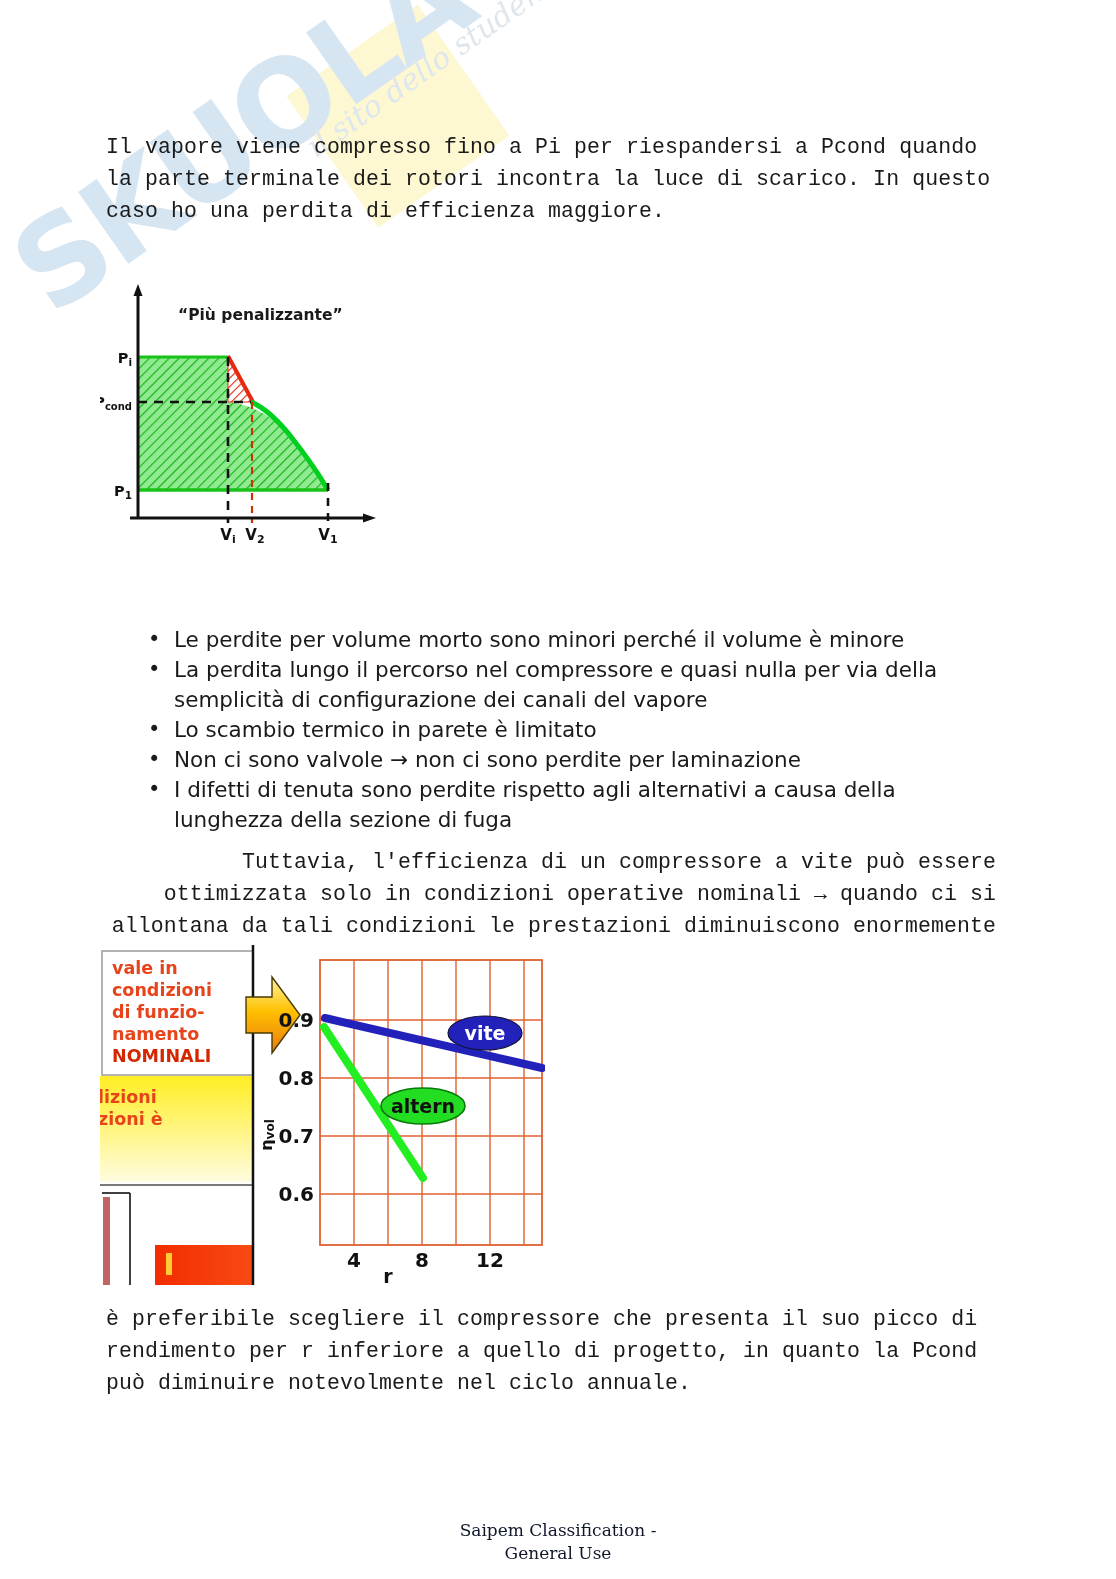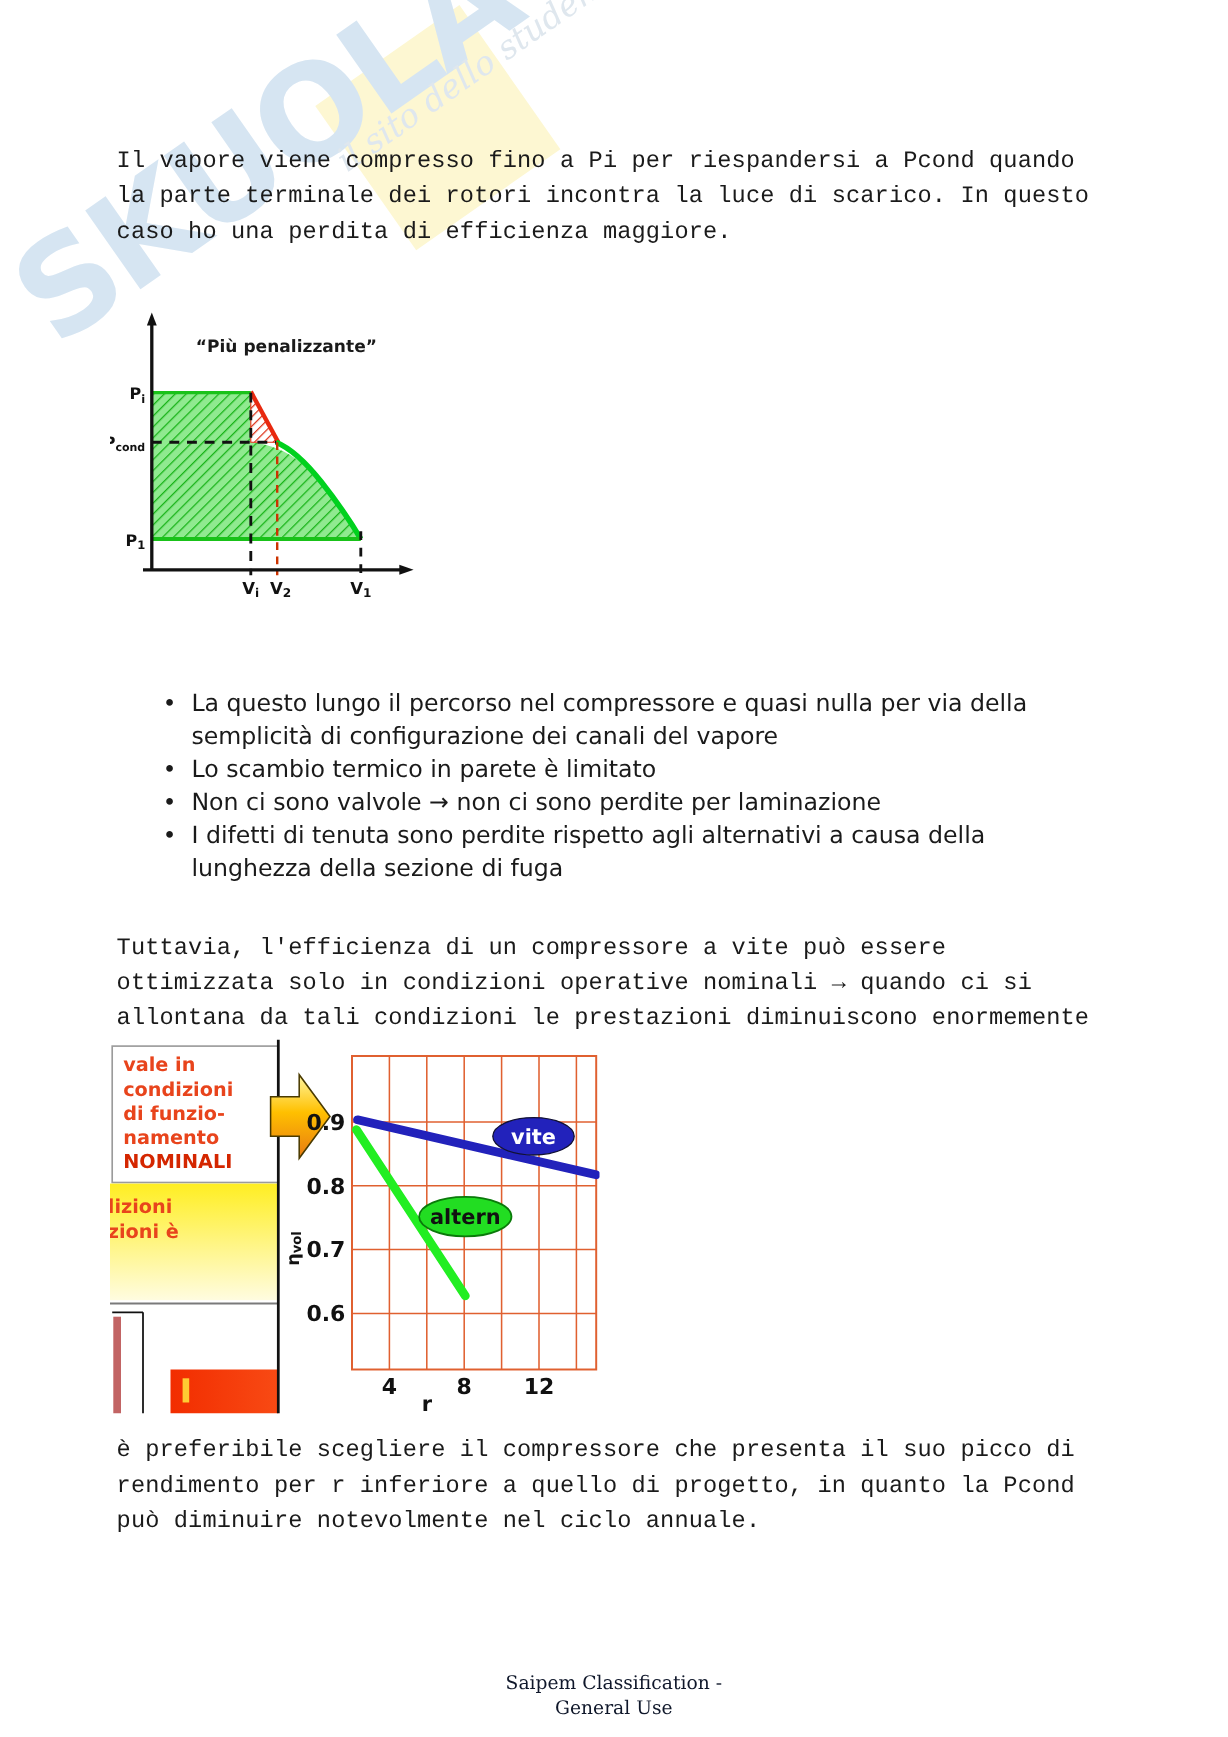--- a/index.html
+++ b/index.html
@@ -177,27 +177,28 @@
     <text x="32" y="129" text-anchor="end" font-family="DejaVu Sans, sans-serif" font-size="14.5" font-weight="bold" fill="#111111">P<tspan font-size="10" dy="3">cond</tspan></text>
     <text x="32" y="218" text-anchor="end" font-family="DejaVu Sans, sans-serif" font-size="14.5" font-weight="bold" fill="#111111">P<tspan font-size="10.5" dy="3">1</tspan></text>
 
     <text x="128" y="262" text-anchor="middle" font-family="DejaVu Sans, sans-serif" font-size="15" font-weight="bold" fill="#111111">V<tspan font-size="11" dy="3">i</tspan></text>
     <text x="155" y="262" text-anchor="middle" font-family="DejaVu Sans, sans-serif" font-size="15" font-weight="bold" fill="#111111">V<tspan font-size="11" dy="3">2</tspan></text>
     <text x="228" y="262" text-anchor="middle" font-family="DejaVu Sans, sans-serif" font-size="15" font-weight="bold" fill="#111111">V<tspan font-size="11" dy="3">1</tspan></text>
   </svg>
 
 
   <ul class="bullets" style="left:136px; top:625px; width:860px;">
-    <li><span>La questo lungo il percorso nel compressore e quasi nulla per via della semplicità di configurazione dei canali del vapore</span></li>
+    <li><span>Le perdite per volume morto sono minori perché il volume è minore</span></li>
+    <li><span>La perdita lungo il percorso nel compressore e quasi nulla per via della semplicità di configurazione dei canali del vapore</span></li>
     <li><span>Lo scambio termico in parete è limitato</span></li>
     <li><span>Non ci sono valvole → non ci sono perdite per laminazione</span></li>
     <li><span>I difetti di tenuta sono perdite rispetto agli alternativi a causa della lunghezza della sezione di fuga</span></li>
   </ul>
 
-  <div class="para" style="left:106px; top:846px; width:890px;">Tuttavia, l'efficienza di un compressore a vite può essere ottimizzata solo in condizioni operative nominali → quando ci si allontana da tali condizioni le prestazioni diminuiscono enormemente</div>
+  <div class="para" style="left:106px; top:846px; width:890px;text-align:right;">Tuttavia, l'efficienza di un compressore a vite può essere ottimizzata solo in condizioni operative nominali → quando ci si allontana da tali condizioni le prestazioni diminuiscono enormemente</div>
 
   <svg id="fig2" style="left:100px; top:945px;" width="445" height="340" viewBox="0 0 445 340">
     <defs>
       <linearGradient id="arrowGrad" x1="0" y1="0" x2="0" y2="1">
         <stop offset="0%" stop-color="#fff6a0"></stop>
         <stop offset="45%" stop-color="#ffc000"></stop>
         <stop offset="100%" stop-color="#e87a12"></stop>
       </linearGradient>
       <linearGradient id="yellowGrad" x1="0" y1="0" x2="0" y2="1">
         <stop offset="0%" stop-color="#ffee22"></stop>

